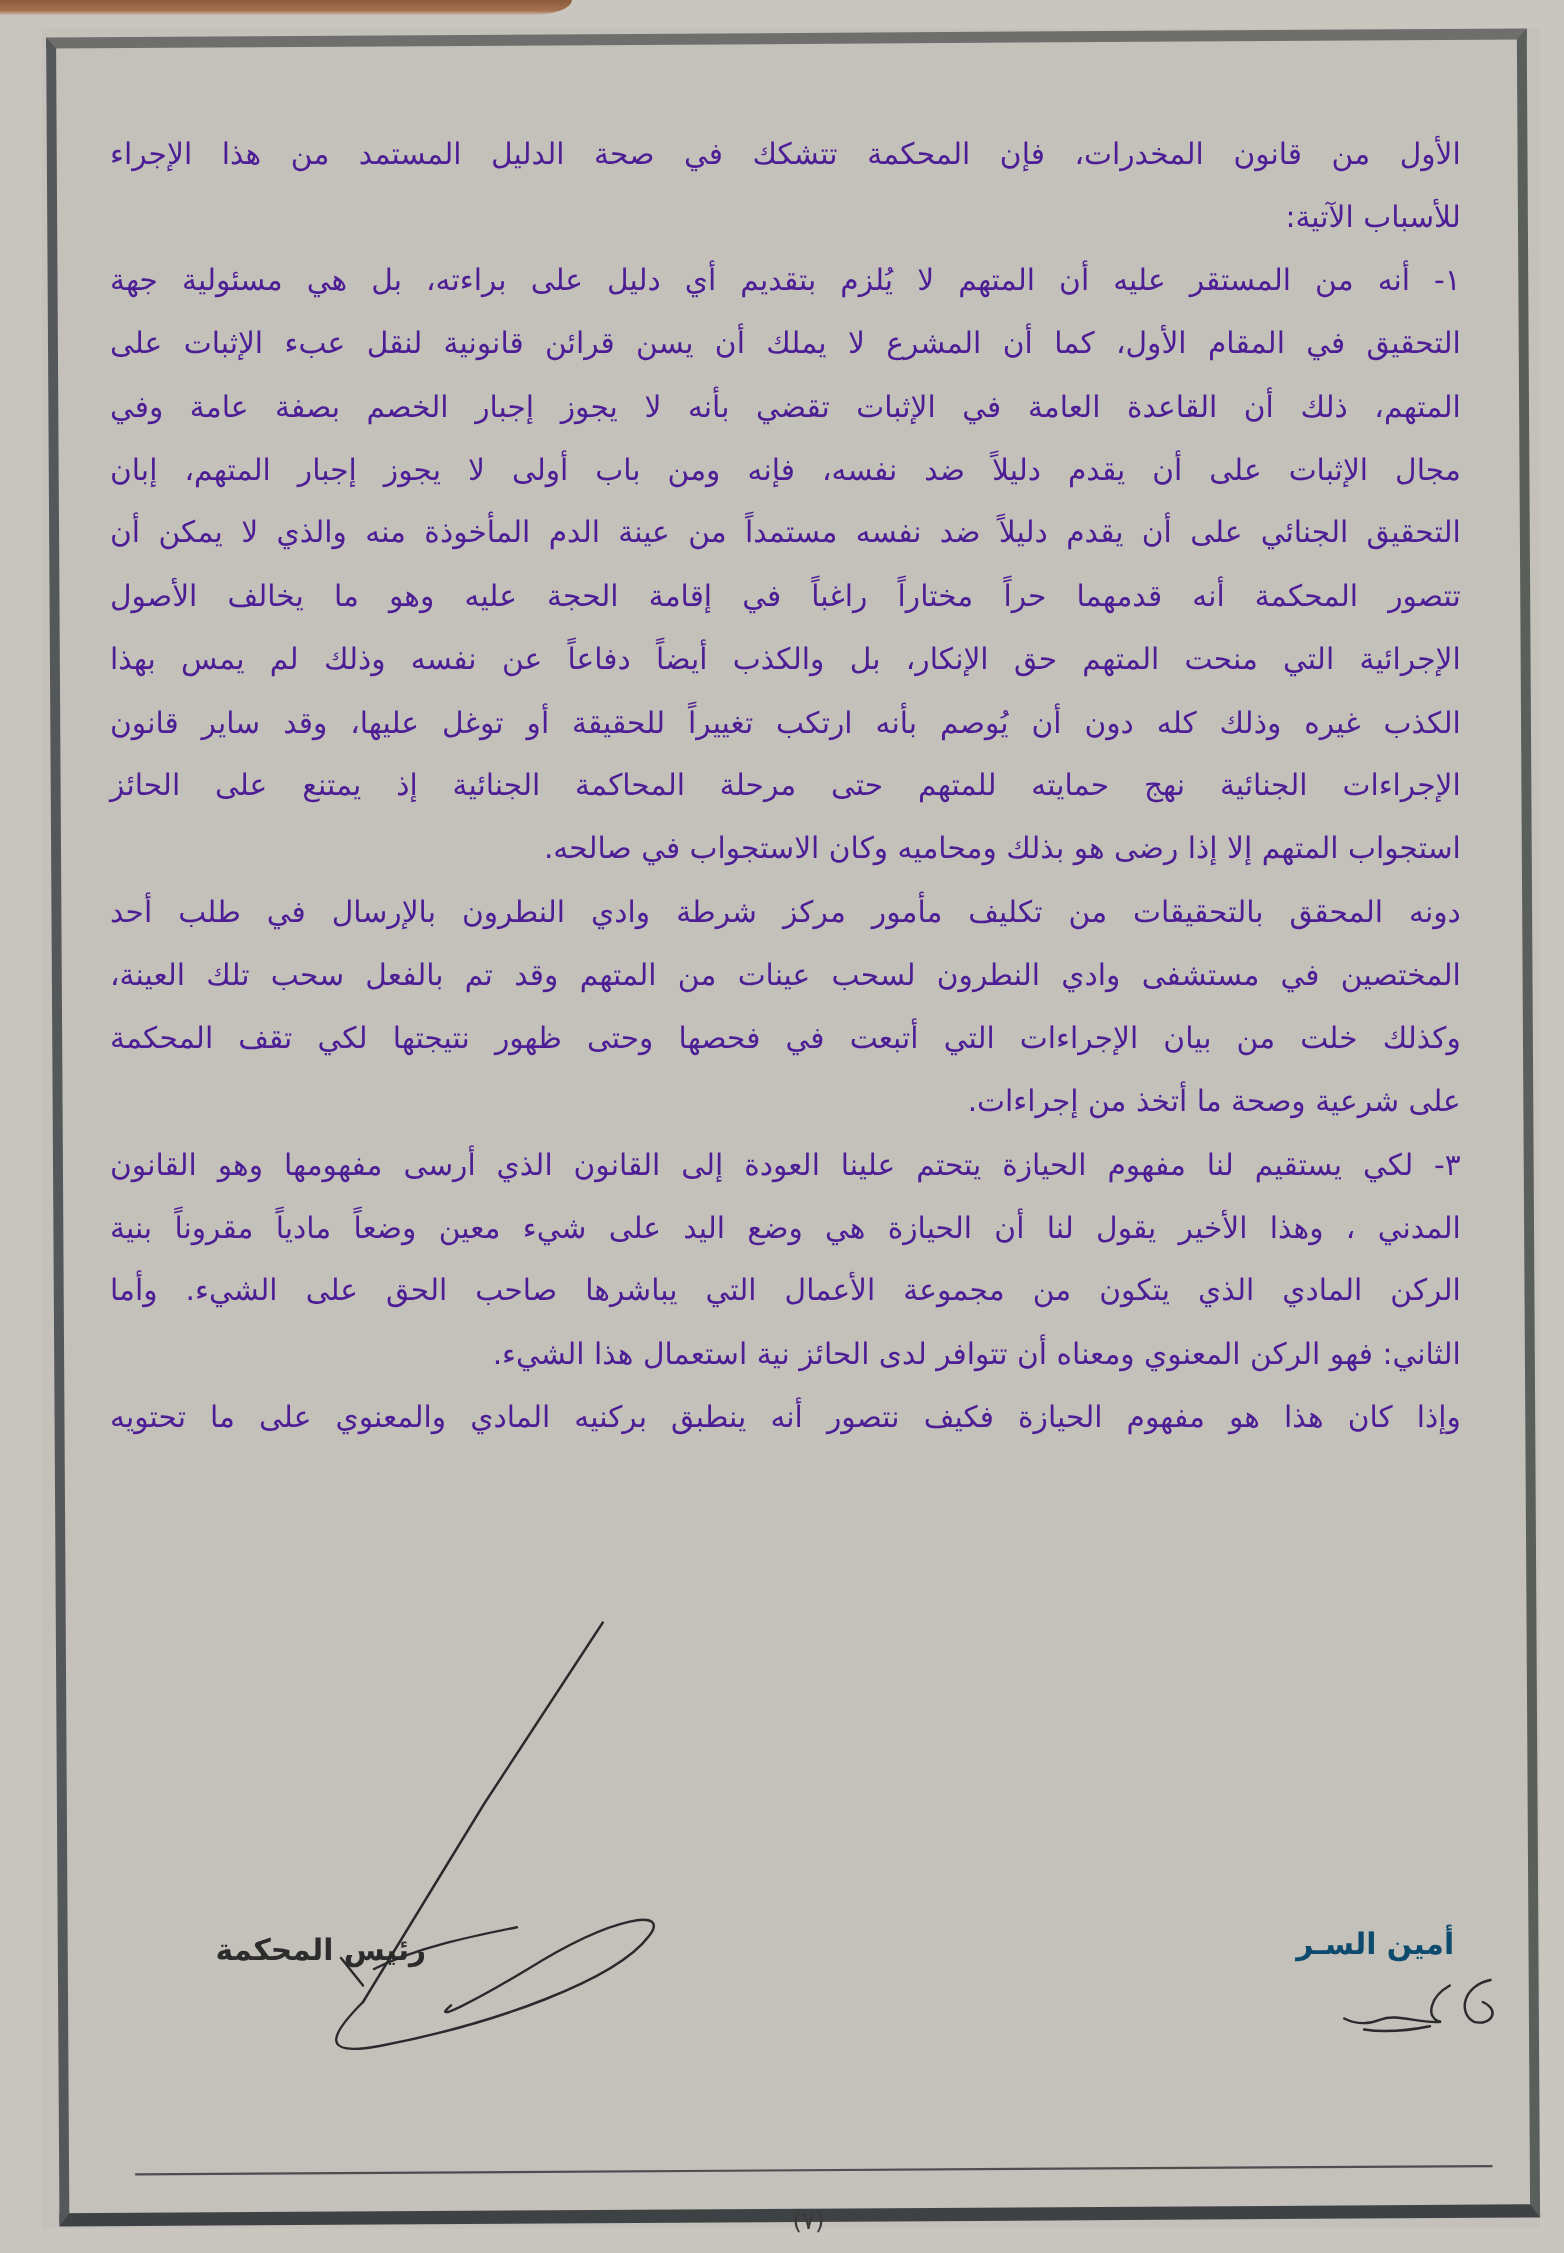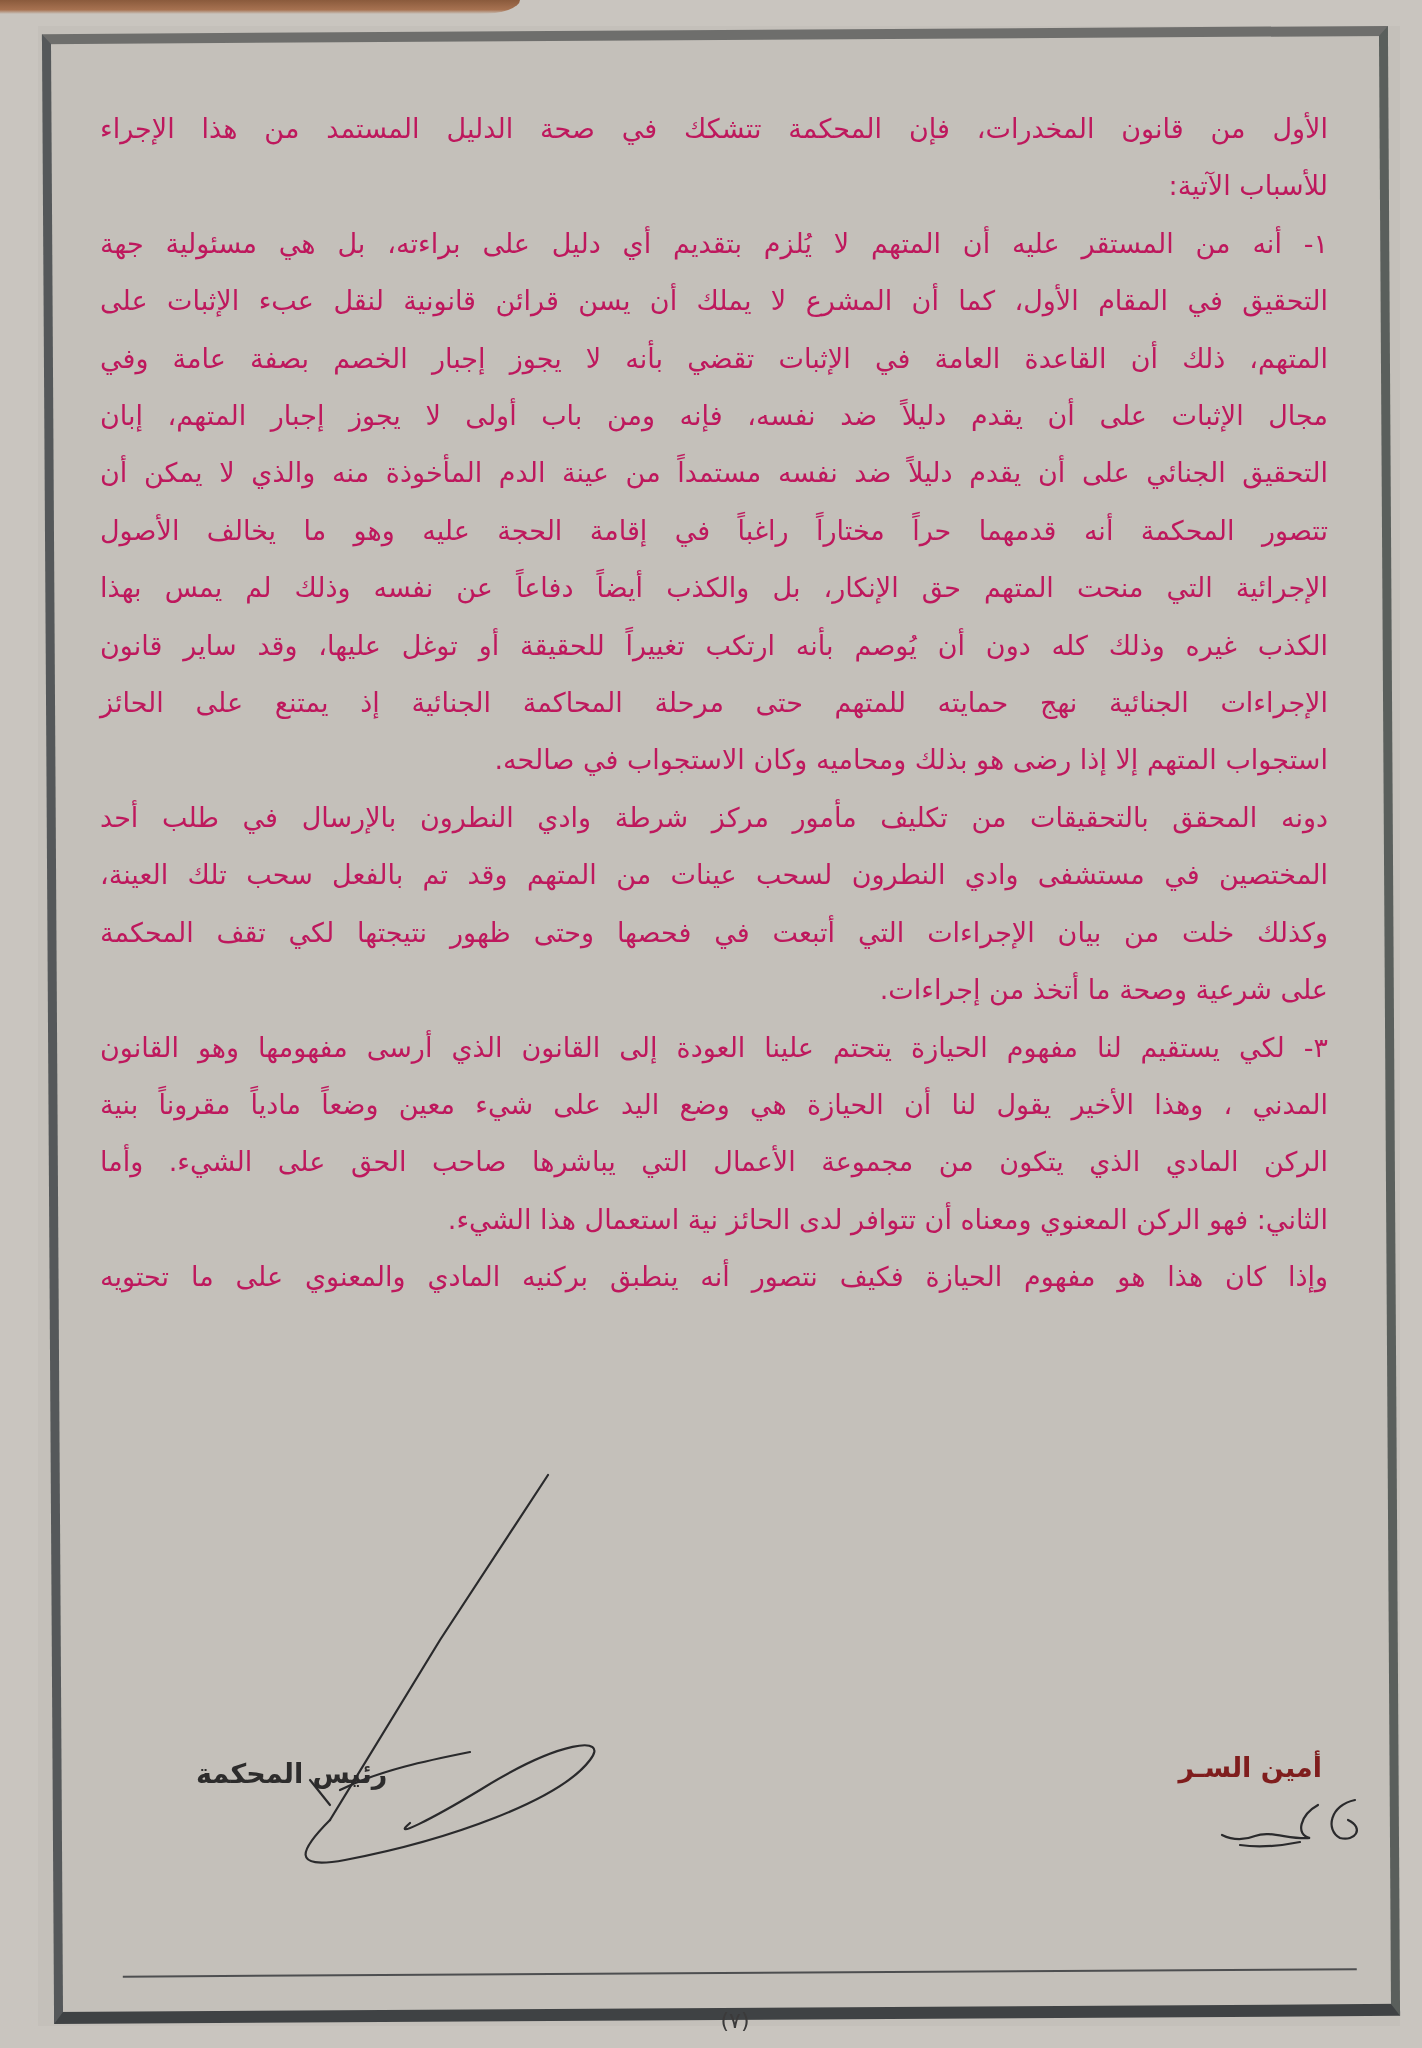--- a/index.html
+++ b/index.html
@@ -47,45 +47,45 @@
       position: absolute;
       left: 60px;
       right: 34px;
       bottom: 34px;
       height: 2px;
       background: #4d4e50;
     }
     .content {
       position: absolute;
       left: 100px;
-      top: 100px;
+      top: 112px;
       width: 1228px;
       direction: rtl;
       text-align: justify;
       text-align-last: right;
-      color: #be185d;
+      color: #4c1d95;
       font-size: 27px;
       line-height: 57.4px;
     }
     .line {
       display: block;
       white-space: nowrap;
       text-align-last: justify;
       text-align: justify;
     }
     .line.last {
       text-align-last: right;
     }
     .content .line:first-child { margin-top: 0; }
     .sig-label-right {
       position: absolute;
       right: 100px;
       top: 1752px;
       direction: rtl;
-      color: #7f1d1d;
+      color: #0c4a6e;
       font-size: 27px;
       font-weight: bold;
       font-family: "DejaVu Sans", sans-serif;
     }
     .sig-label-left {
       position: absolute;
       left: 196px;
       top: 1758px;
       direction: rtl;
       color: #2d2c2c;

